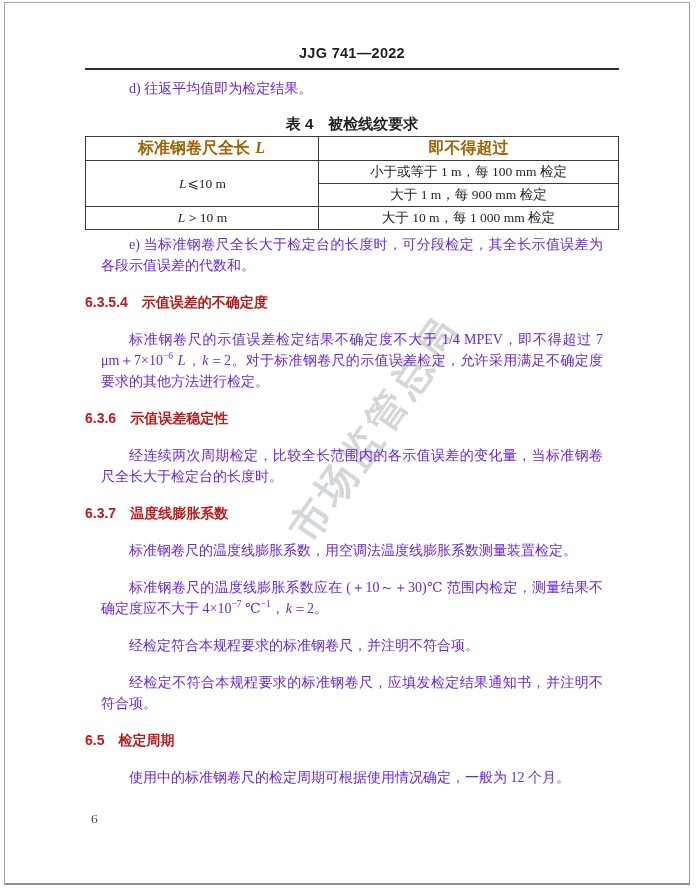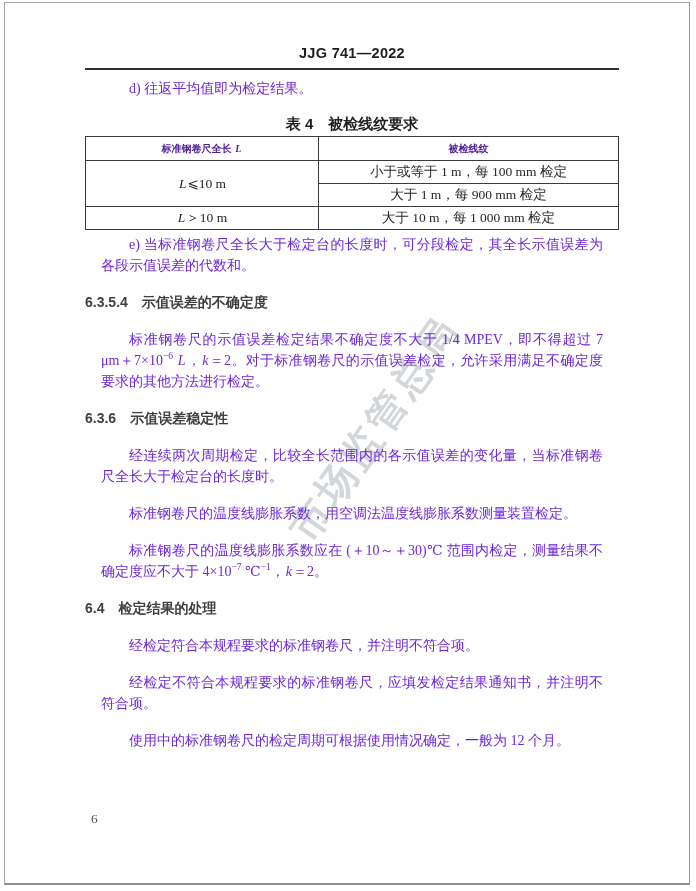--- a/index.html
+++ b/index.html
@@ -84,36 +84,36 @@
   table.req-table th, table.req-table td {
     border: 1px solid #3a3a3a;
     text-align: center;
     vertical-align: middle;
     padding: 0;
   }
   table.req-table th {
     height: 23px;
     font-family: "Liberation Sans", "DejaVu Sans", sans-serif;
     font-weight: bold;
-    font-size: 10px;
-    color: #4c1d95;
+    font-size: 16px;
+    color: #a16207;
   }
   table.req-table td {
     height: 22px;
     font-size: 13.5px;
     color: #262626;
   }
   .col1 { width: 232px; }
   .sec {
     margin: 0;
     font-family: "Liberation Sans", "DejaVu Sans", sans-serif;
     font-weight: bold;
     font-size: 14px;
     line-height: 21px;
-    color: #404040;
+    color: #b91c1c;
   }
   sup {
     font-size: 9.5px;
     line-height: 0;
     vertical-align: super;
   }
   i.var {
     font-style: italic;
     font-family: "Liberation Serif", "DejaVu Serif", serif;
     padding: 0 1px;
@@ -139,21 +139,21 @@
     <div class="header-rule"></div>
 
     <p class="para item-d">d) 往返平均值即为检定结果。</p>
 
     <div class="table-caption">表 4　被检线纹要求</div>
 
     <table class="req-table">
       <tbody>
         <tr>
           <th class="col1"><span>标准钢卷尺全长 </span><i class="var">L</i></th>
-          <th><span>被检线纹</span></th>
+          <th><span>即不得超过</span></th>
         </tr>
         <tr>
           <td class="col1" rowspan="2"><i class="var">L</i><span>⩽10 m</span></td>
           <td><span>小于或等于 1 m，每 100 mm 检定</span></td>
         </tr>
         <tr>
           <td><span>大于 1 m，每 900 mm 检定</span></td>
         </tr>
         <tr>
           <td class="col1"><i class="var">L</i><span>＞10 m</span></td>
@@ -163,26 +163,27 @@
     </table>
 
     <p class="para item-e">e) 当标准钢卷尺全长大于检定台的长度时，可分段检定，其全长示值误差为各段示值误差的代数和。</p>
 
     <h3 class="sec">6.3.5.4　示值误差的不确定度</h3>
     <p class="para"><span>标准钢卷尺的示值误差检定结果不确定度不大于 1/4 MPEV，即不得超过 7 μm＋7×10</span><sup>−6</sup><span> </span><i class="var">L</i><span>，</span><i class="var">k</i><span>＝2。对于标准钢卷尺的示值误差检定，允许采用满足不确定度要求的其他方法进行检定。</span></p>
 
     <h3 class="sec">6.3.6　示值误差稳定性</h3>
     <p class="para">经连续两次周期检定，比较全长范围内的各示值误差的变化量，当标准钢卷尺全长大于检定台的长度时。</p>
 
+    <h3 class="sec">6.3.7　温度线膨胀系数</h3>
     <p class="para">标准钢卷尺的温度线膨胀系数，用空调法温度线膨胀系数测量装置检定。</p>
     <p class="para"><span>标准钢卷尺的温度线膨胀系数应在 (＋10～＋30)℃ 范围内检定，测量结果不确定度应不大于 4×10</span><sup>−7</sup><span> ℃</span><sup>−1</sup><span>，</span><i class="var">k</i><span>＝2。</span></p>
 
-    <h3 class="sec">6.4　检定结果的处理</h3>
     <p class="para">经检定符合本规程要求的标准钢卷尺，并注明不符合项。</p>
     <p class="para">经检定不符合本规程要求的标准钢卷尺，应填发检定结果通知书，并注明不符合项。</p>
 
+    <h3 class="sec">6.5　检定周期</h3>
     <p class="para">使用中的标准钢卷尺的检定周期可根据使用情况确定，一般为 12 个月。</p>
 
   </div>
 
   <div class="page-number">6</div>
 
 </div>
 
 </body></html>

